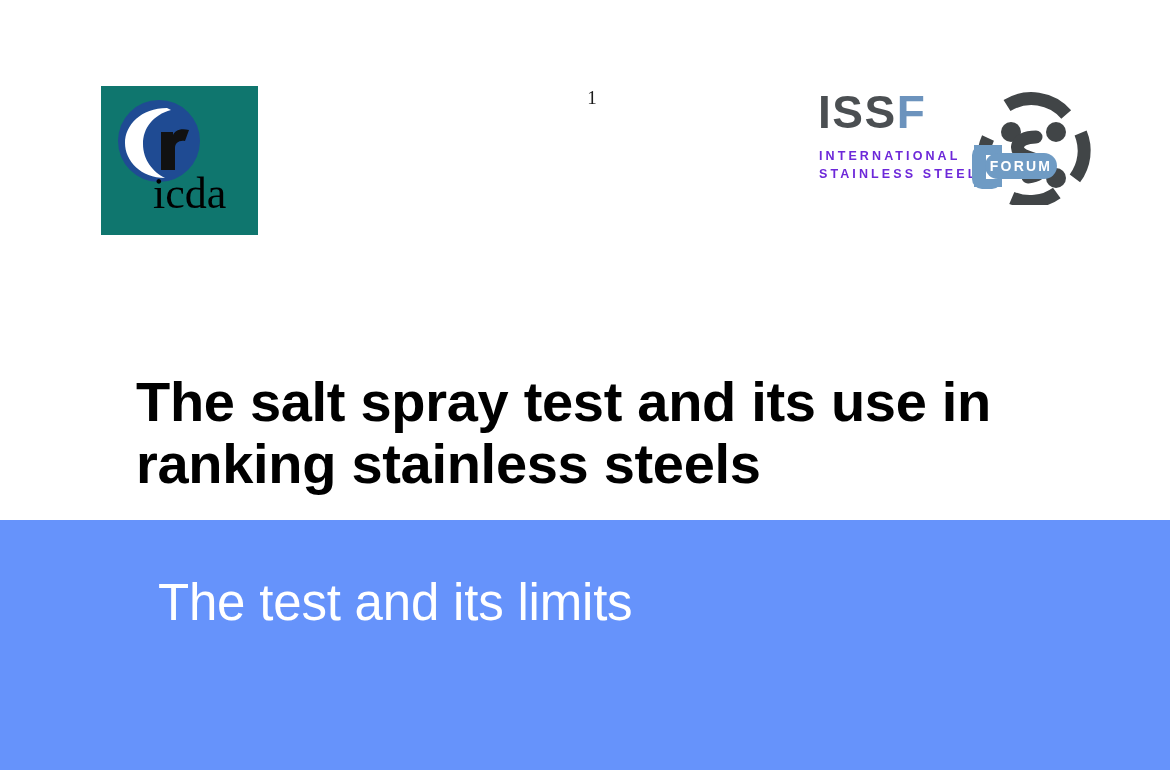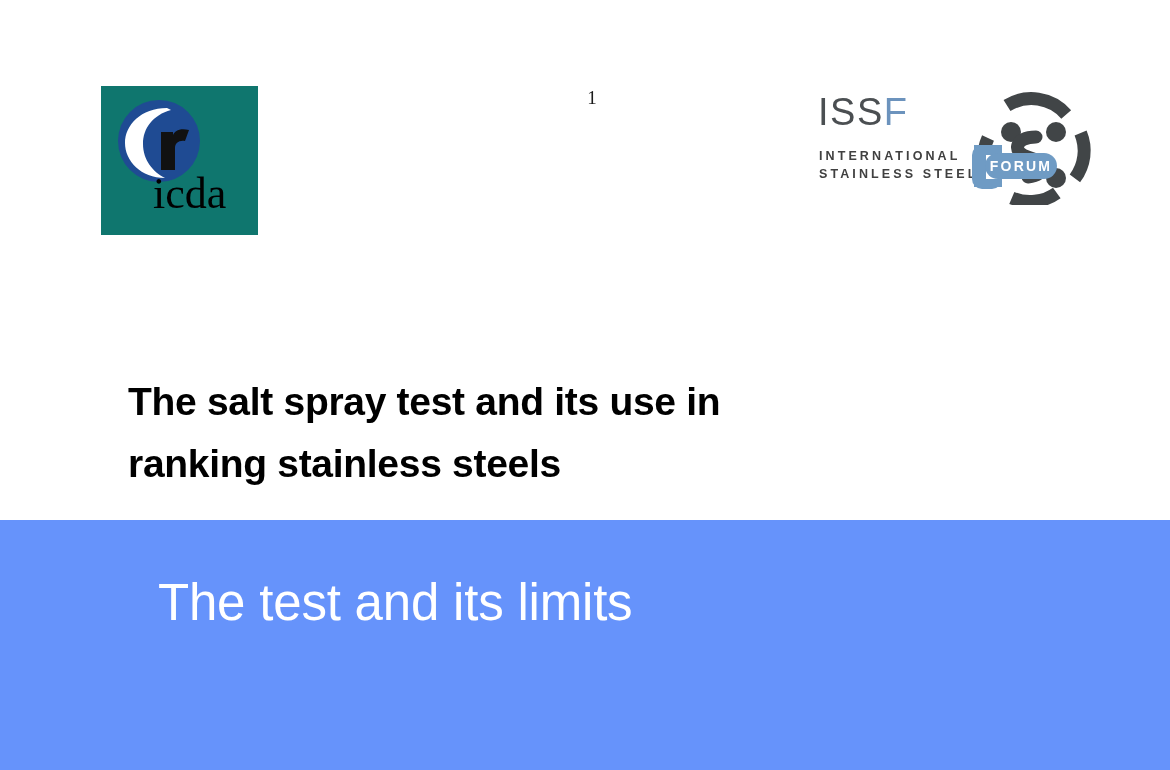--- a/index.html
+++ b/index.html
@@ -55,53 +55,53 @@
     position: absolute;
     left: 816px;
     top: 85px;
     width: 288px;
     height: 120px;
   }
   #issf-wordmark {
     position: absolute;
     left: 2px;
     top: 0px;
-    font-size: 38px;
-    font-weight: normal;
+    font-size: 46px;
+    font-weight: bold;
     letter-spacing: 1.5px;
     line-height: 54px;
     color: #4b4f52;
   }
   #issf-wordmark .f-blue { color: #6c93bd; }
   #issf-tagline {
     position: absolute;
     left: 3px;
     top: 62px;
     font-size: 12.5px;
     font-weight: bold;
     letter-spacing: 3.1px;
     line-height: 18px;
-    color: #404040;
+    color: #6d28d9;
     white-space: nowrap;
   }
   #issf-emblem {
     position: absolute;
     left: 128px;
     top: 2px;
     width: 160px;
     height: 118px;
   }
 
   
   #slide-title {
     position: absolute;
-    left: 128px;
+    left: 136px;
     top: 371px;
     width: 880px;
-    font-size: 39px;
+    font-size: 56px;
     font-weight: bold;
     line-height: 62px;
     color: #000000;
     letter-spacing: -0.3px;
   }
 
   
   #subtitle-band {
     position: absolute;
     left: 0;

